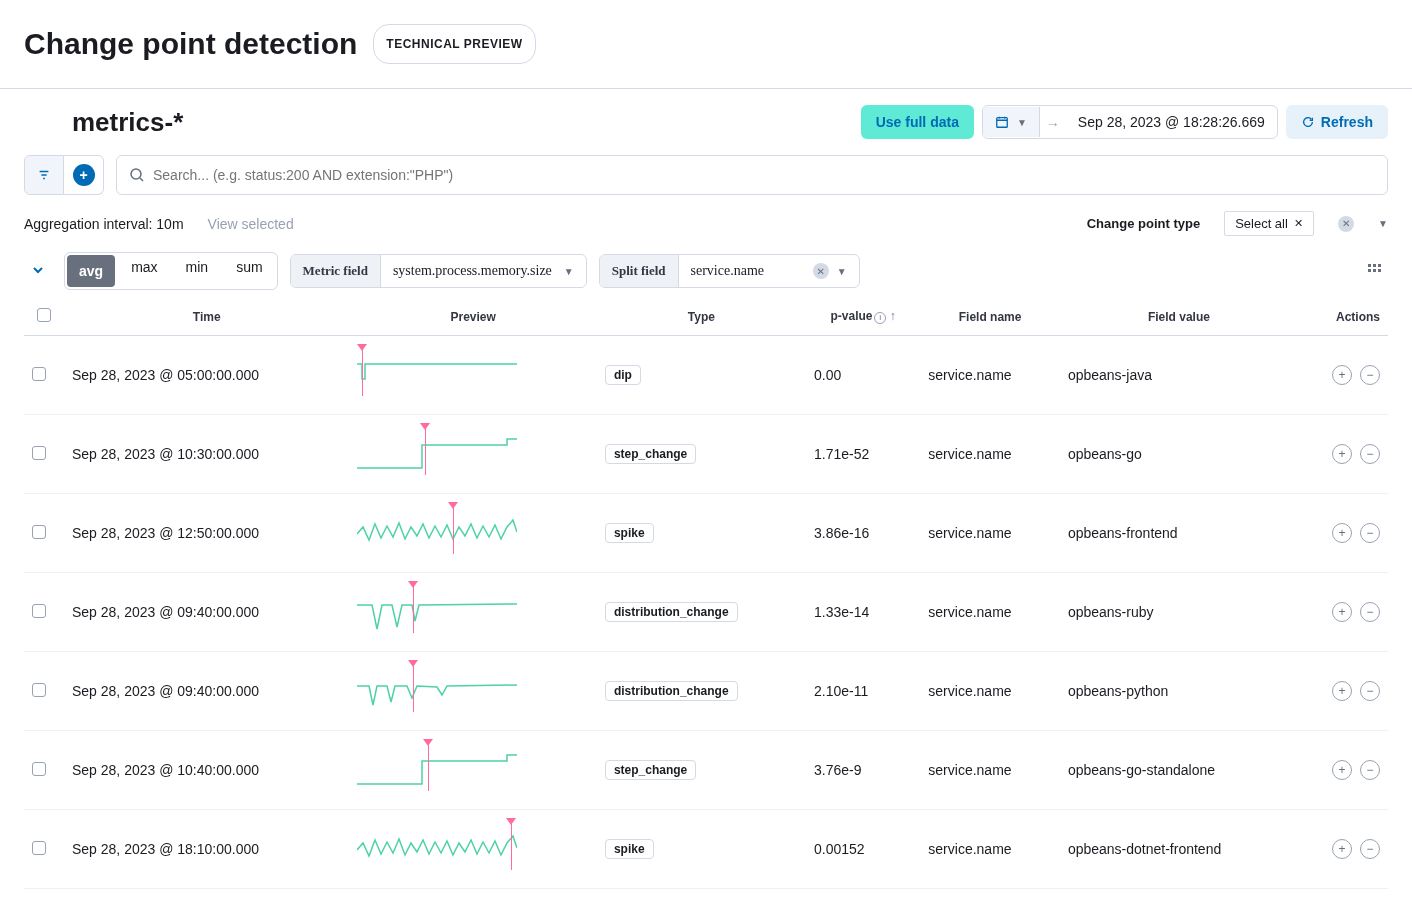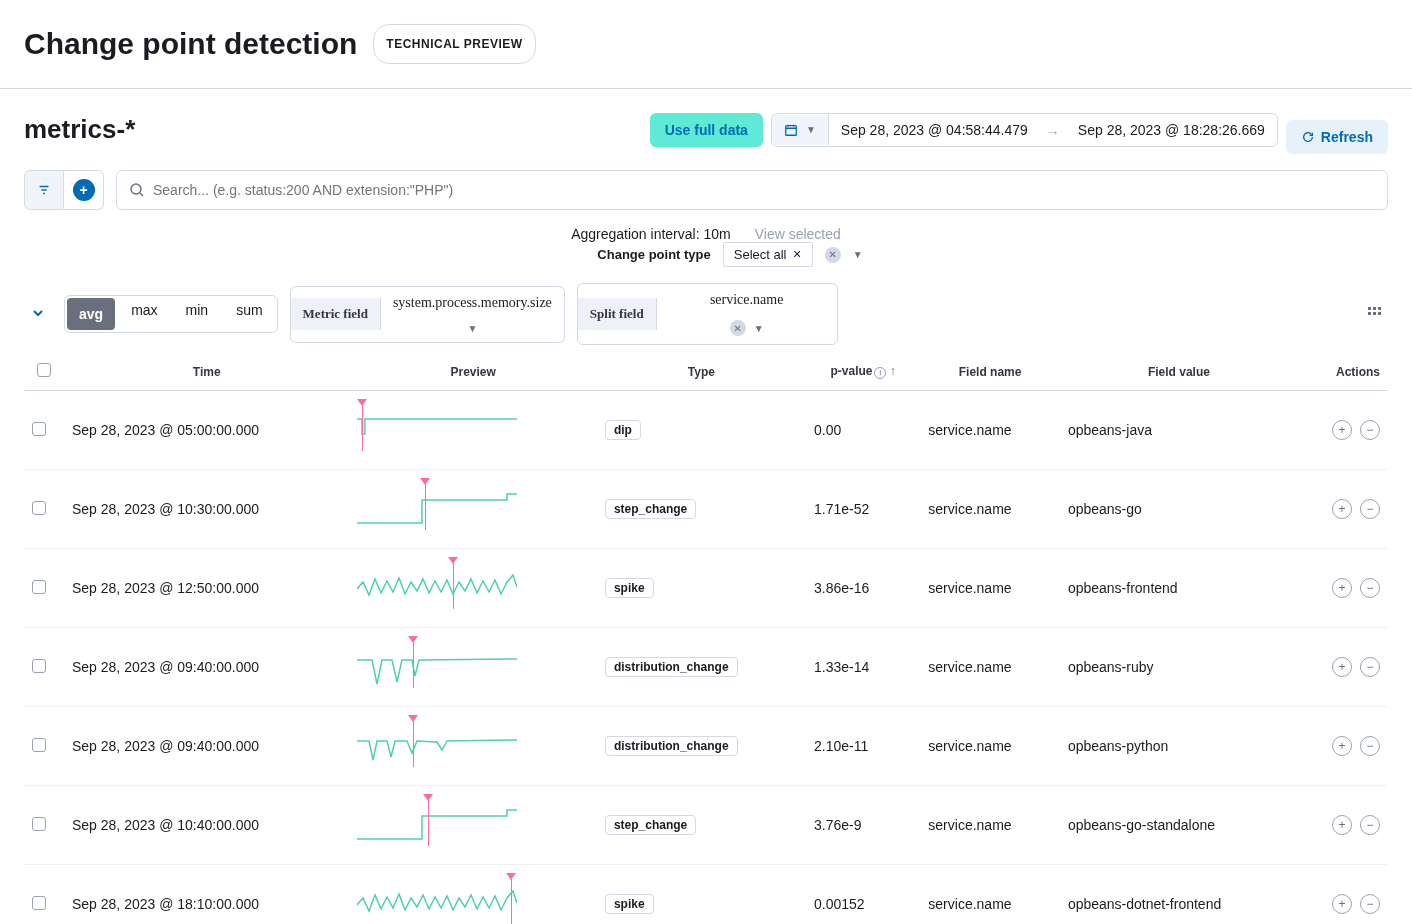--- a/index.html
+++ b/index.html
@@ -3,45 +3,45 @@
 <meta charset="utf-8">
 <style>
 * { box-sizing: border-box; margin: 0; padding: 0; }
 body { font-family: -apple-system, BlinkMacSystemFont, "Segoe UI", Helvetica, Arial, sans-serif; color: #1a1c21; background: #fff; font-size: 14px; }
 .header-bar { padding: 24px; border-bottom: 1px solid #d3dae6; display: flex; align-items: center; gap: 16px; }
 .header-title { font-size: 30px; font-weight: 700; }
 .badge-preview { border: 1px solid #d3dae6; border-radius: 16px; padding: 12px 12px; font-size: 12px; font-weight: 700; letter-spacing: 0.5px; }
 .section { padding: 16px 24px; }
 .row { display: flex; align-items: center; gap: 8px; }
 .row-between { display: flex; align-items: center; justify-content: space-between; gap: 12px; }
-.index-title { font-size: 26px; font-weight: 700; }
+.index-title { font-size: 26px; font-weight: 700; margin-left: 48px; }
 .btn { border: 1px solid transparent; border-radius: 6px; padding: 8px 14px; font-size: 14px; cursor: pointer; display: inline-flex; align-items: center; gap: 6px; background: #fff; }
 .btn-soft-blue { background: #5eead4; color: #006bb4; font-weight: 600; }
-.btn-ghost-blue { background: #e6f1fa; color: #006bb4; font-weight: 600; margin-top: 15px; }
+.btn-ghost-blue { background: #e6f1fa; color: #006bb4; font-weight: 600; }
 .date-picker { display: inline-flex; align-items: center; border: 1px solid #d3dae6; border-radius: 6px; overflow: hidden; }
 .date-picker .seg { padding: 8px 12px; display: inline-flex; align-items: center; gap: 8px; }
 .date-picker .seg.icon { background: #f1f4fa; border-right: 1px solid #d3dae6; color: #006bb4; }
 .date-picker .arrow { color: #98a2b3; padding: 0 6px; }
 .filter-btn { width: 40px; height: 40px; border: 1px solid #d3dae6; border-radius: 6px 0 0 6px; background: #f1f4fa; display: flex; align-items: center; justify-content: center; color: #006bb4; }
 .add-btn { width: 40px; height: 40px; border: 1px solid #d3dae6; border-left: none; border-radius: 0 6px 6px 0; background: #fff; display: flex; align-items: center; justify-content: center; }
 .add-circle { width: 22px; height: 22px; border-radius: 50%; background: #006bb4; color: #fff; display: flex; align-items: center; justify-content: center; font-size: 14px; font-weight: 700; }
 .search-box { flex: 1; border: 1px solid #d3dae6; border-radius: 6px; height: 40px; display: flex; align-items: center; padding: 0 12px; color: #69707d; gap: 8px; }
 .search-box input { border: none; outline: none; flex: 1; font-size: 14px; }
-.meta-row { display: flex; align-items: center; justify-content: space-between; margin-top: 16px; flex-direction: column; }
+.meta-row { display: flex; align-items: center; justify-content: space-between; margin-top: 16px; }
 .meta-left { display: flex; align-items: center; gap: 24px; font-size: 14px; }
 .muted { color: #98a2b3; }
 .filter-pill { border: 1px solid #d3dae6; border-radius: 2px; padding: 4px 10px; font-size: 13px; display: inline-flex; align-items: center; gap: 6px; }
 .config-row { display: flex; align-items: center; gap: 12px; margin-top: 16px; }
 .chevron-toggle { color: #006bb4; padding: 4px 8px; cursor: pointer; }
 .agg-group { display: inline-flex; border: 1px solid #d3dae6; border-radius: 6px; overflow: hidden; }
 .agg-group span { padding: 6px 14px; font-size: 14px; cursor: pointer; }
 .agg-group span.active { background: #69707d; color: #fff; font-weight: 600; border-radius: 4px; margin: 2px; padding: 8px 12px; }
 .field-select { display: inline-flex; align-items: center; border: 1px solid #d3dae6; border-radius: 6px; overflow: hidden; font-family: Liberation Serif, serif; }
 .field-select .label { background: #eef2f7; padding: 8px 12px; font-size: 13px; font-weight: 600; color: #343741; border-right: 1px solid #d3dae6; }
-.field-select .value { padding: 8px 12px; font-size: 14px; min-width: 180px; display: flex; align-items: center; justify-content: space-between; gap: 12px; flex-direction: column; }
+.field-select .value { padding: 8px 12px; font-size: 14px; min-width: 180px; display: flex; align-items: center; justify-content: space-between; gap: 12px; }
 .dots-btn { padding: 6px; color: #69707d; cursor: pointer; }
 table { width: 100%; border-collapse: collapse; margin-top: 8px; }
 th { text-align: center; font-size: 12px; font-weight: 600; color: #343741; padding: 10px 8px; border-bottom: 1px solid #d3dae6; }
 td { padding: 18px 8px; border-bottom: 1px solid #eef2f7; font-size: 14px; vertical-align: middle; }
 .checkbox { width: 14px; height: 14px; border: 1px solid #98a2b3; border-radius: 3px; display: inline-block; }
 .type-badge { border: 1px solid #d3dae6; border-radius: 4px; padding: 2px 8px; font-size: 12px; font-weight: 600; display: inline-block; }
 .action-icons { display: flex; gap: 8px; justify-content: flex-end; }
 .circle-icon { width: 20px; height: 20px; border: 1px solid #98a2b3; border-radius: 50%; display: flex; align-items: center; justify-content: center; color: #69707d; font-size: 12px; cursor: pointer; }
 .preview-box { width: 160px; height: 42px; position: relative; }
 .preview-box svg { width: 100%; height: 100%; }
@@ -66,21 +66,20 @@
     <div class="row">
       <button class="btn btn-soft-blue">Use full data</button>
       <div class="date-picker">
         <span class="seg icon">
           <svg width="14" height="14" viewBox="0 0 16 16" fill="none" stroke="currentColor" stroke-width="1.5">
               <rect x="2" y="3" width="12" height="11" rx="1"></rect>
               <path d="M2 6h12M5 2v2M11 2v2"></path>
             </svg>
           <span class="chev">▼</span>
         </span>
-        <span class="seg">Sep 28, 2023 @ 04:58:44.479</span>
         <span class="arrow">→</span>
         <span class="seg">Sep 28, 2023 @ 18:28:26.669</span>
       </div>
       <button class="btn btn-ghost-blue">
         <svg width="14" height="14" viewBox="0 0 16 16" fill="none" stroke="currentColor" stroke-width="1.5">
             <path d="M13 8a5 5 0 1 1-1.5-3.5M13 3v3h-3"></path>
           </svg>
         <span>Refresh</span>
       </button>
     </div>
@@ -104,21 +103,21 @@
         </svg>
       <input type="text" placeholder="Search... (e.g. status:200 AND extension:&quot;PHP&quot;)" style="">
     </div>
   </div>
 
   <div class="meta-row">
     <div class="meta-left">
       <span>Aggregation interval: 10m</span>
       <span class="muted">View selected</span>
     </div>
-    <div class="row" style="gap:12px;margin-left:48px;">
+    <div class="row" style="gap:24px;margin-left:48px;">
       <span style="font-weight:600; font-size:13px;">Change point type</span>
       <span class="filter-pill">
         <span>Select all</span>
         <span style="font-size:11px;">✕</span>
       </span>
       <span class="clear-x">✕</span>
       <span class="chev">▼</span>
     </div>
   </div>
 

